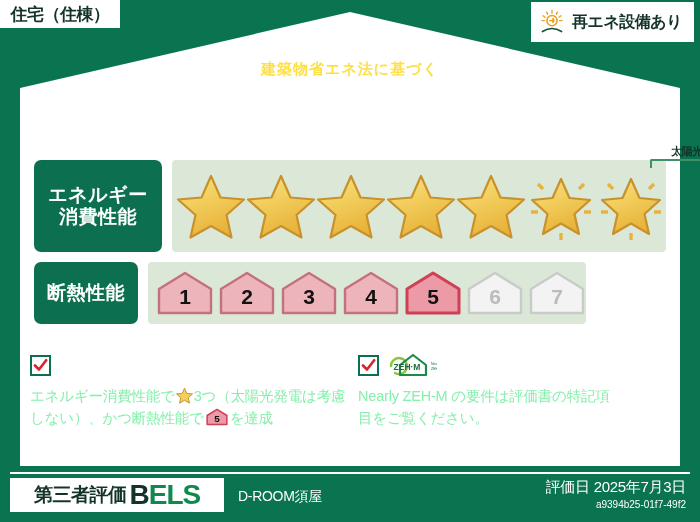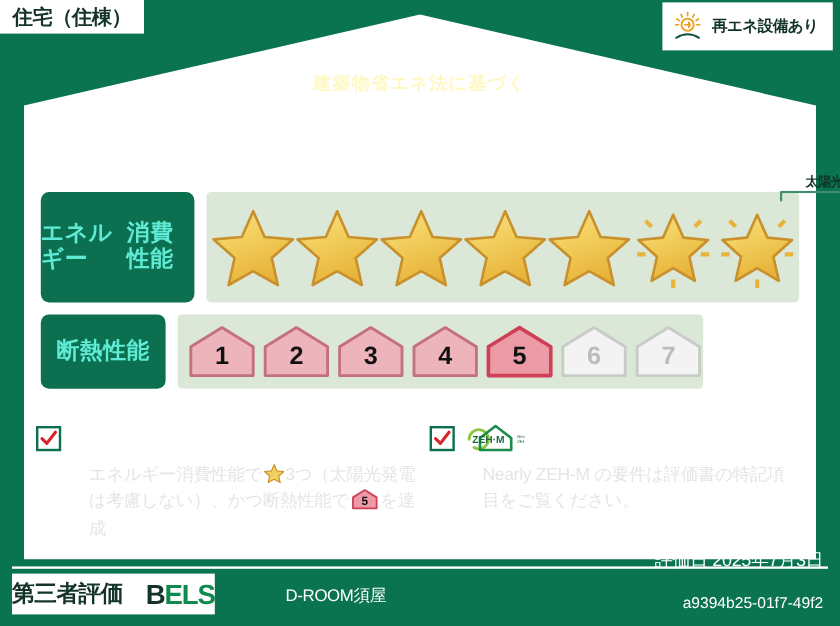--- a/index.html
+++ b/index.html
@@ -26,45 +26,45 @@
   }
   .badge-left{
     left:0;top:0;width:120px;height:28px;
     justify-content:center;
     font-size:17px;font-weight:bold;color:#14342a;
     letter-spacing:-0.5px;
   }
   .badge-right{
     right:6px;top:2px;height:40px;padding:0 12px 0 8px;
     gap:7px;
-    font-size:13px;font-weight:bold;color:#14342a;
+    font-size:16px;font-weight:bold;color:#14342a;
     letter-spacing:-0.5px;
   }
   .sun-icon{width:26px;height:26px;flex:0 0 26px;display:block;}
 
   
   .title-wrap{
     position:absolute;left:0;right:0;top:60px;text-align:center;
     pointer-events:none;
   }
   .title-sub{
-    font-size:15px;font-weight:bold;color:#fef9c3;letter-spacing:1px;
+    font-size:15px;font-weight:bold;color:#fde047;letter-spacing:1px;
     margin-bottom:1px;
   }
   .title-main{
     font-size:27px;font-weight:bold;color:#0c6a46;letter-spacing:1px;
   }
 
   
   .row{
     position:absolute;display:flex;align-items:stretch;
   }
   .row-label{
-    background:#0c7050;color:#5eead4;
-    display:flex;flex-direction:row;align-items:center;justify-content:center;
+    background:#0c7050;color:#ffffff;
+    display:flex;flex-direction:column;align-items:center;justify-content:center;
     font-weight:bold;border-radius:6px;
     line-height:1.18;letter-spacing:0.5px;
     box-sizing:border-box;
   }
 
   
   #energy-row{left:34px;top:160px;width:632px;height:92px;}
   #energy-row .row-label{width:150px;font-size:19px;border-radius:7px;}
   .stars-panel{
     flex:1;margin-left:10px;background:#dce8d7;border-radius:4px;
@@ -123,44 +123,44 @@
     box-sizing:border-box;position:relative;flex:0 0 21px;
   }
   .check-box svg{position:absolute;left:1px;top:1px;width:15px;height:15px;}
   .info-title{
     font-size:19px;font-weight:bold;color:#ffffff;letter-spacing:-0.3px;
     white-space:nowrap;
     font-family:Liberation Mono, monospace;
   }
   .zehm-logo{width:50px;height:26px;flex:0 0 50px;display:block;}
   .info-body{
-    font-size:14.5px;color:#e5e5e5;line-height:1.55;letter-spacing:-0.2px;margin-left:44px;
+    font-size:14.5px;color:#86efac;line-height:1.55;letter-spacing:-0.2px;
   }
   .inline-star{width:17px;height:17px;vertical-align:-3px;margin:0 1px;}
   .inline-house{width:22px;height:18px;vertical-align:-3px;margin:0 2px;}
 
   
   .footer-box{
     position:absolute;left:10px;bottom:10px;height:34px;
     background:#fff;display:flex;align-items:center;
-    padding:0 0;box-sizing:border-box;
+    padding:0 24px;box-sizing:border-box;
   }
   .footer-3rd{font-size:19px;font-weight:bold;color:#14342a;letter-spacing:-0.5px;}
-  .footer-bels{font-size:23px;font-weight:bold;margin-left:19px;letter-spacing:-1px;}
+  .footer-bels{font-size:28px;font-weight:bold;margin-left:3px;letter-spacing:-1px;}
   .bels-b{color:#14342a;}
   .bels-els{color:#0f8a4e;}
   .footer-prop{
     position:absolute;left:238px;bottom:16px;
     font-size:14px;color:#fff;letter-spacing:-0.3px;
   }
   .footer-right{
     position:absolute;right:14px;bottom:12px;text-align:right;color:#fff;
   }
   .footer-date{font-size:15px;letter-spacing:-0.3px;}
-  .footer-id{font-size:13px;margin-top:18px;letter-spacing:0px;}
+  .footer-id{font-size:10px;margin-top:2px;letter-spacing:0px;}
   .divider-line{
     position:absolute;left:10px;right:10px;bottom:48px;height:2px;background:#fff;
   }
 </style>
 </head>
 <body>
 
 <div class="bg-green"></div>
 
 <svg class="house-white" viewBox="0 0 700 522">

